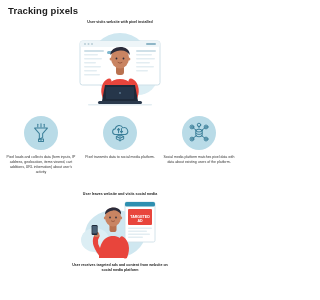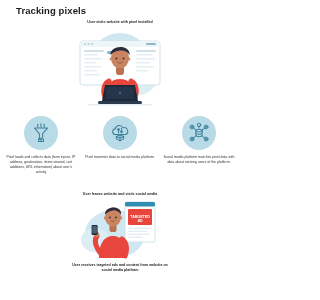--- a/index.html
+++ b/index.html
@@ -16,21 +16,21 @@
     position: relative;
   }
   .page {
     width: 240px;
     height: 300px;
     position: relative;
     box-sizing: border-box;
   }
   .title {
     position: absolute;
-    left: 16px;
+    left: 8px;
     top: 5px;
     font-size: 9.5px;
     font-weight: bold;
     letter-spacing: 0.1px;
     color: #1d1d1d;
   }
 
   
   .caption {
     font-size: 3.5px;

